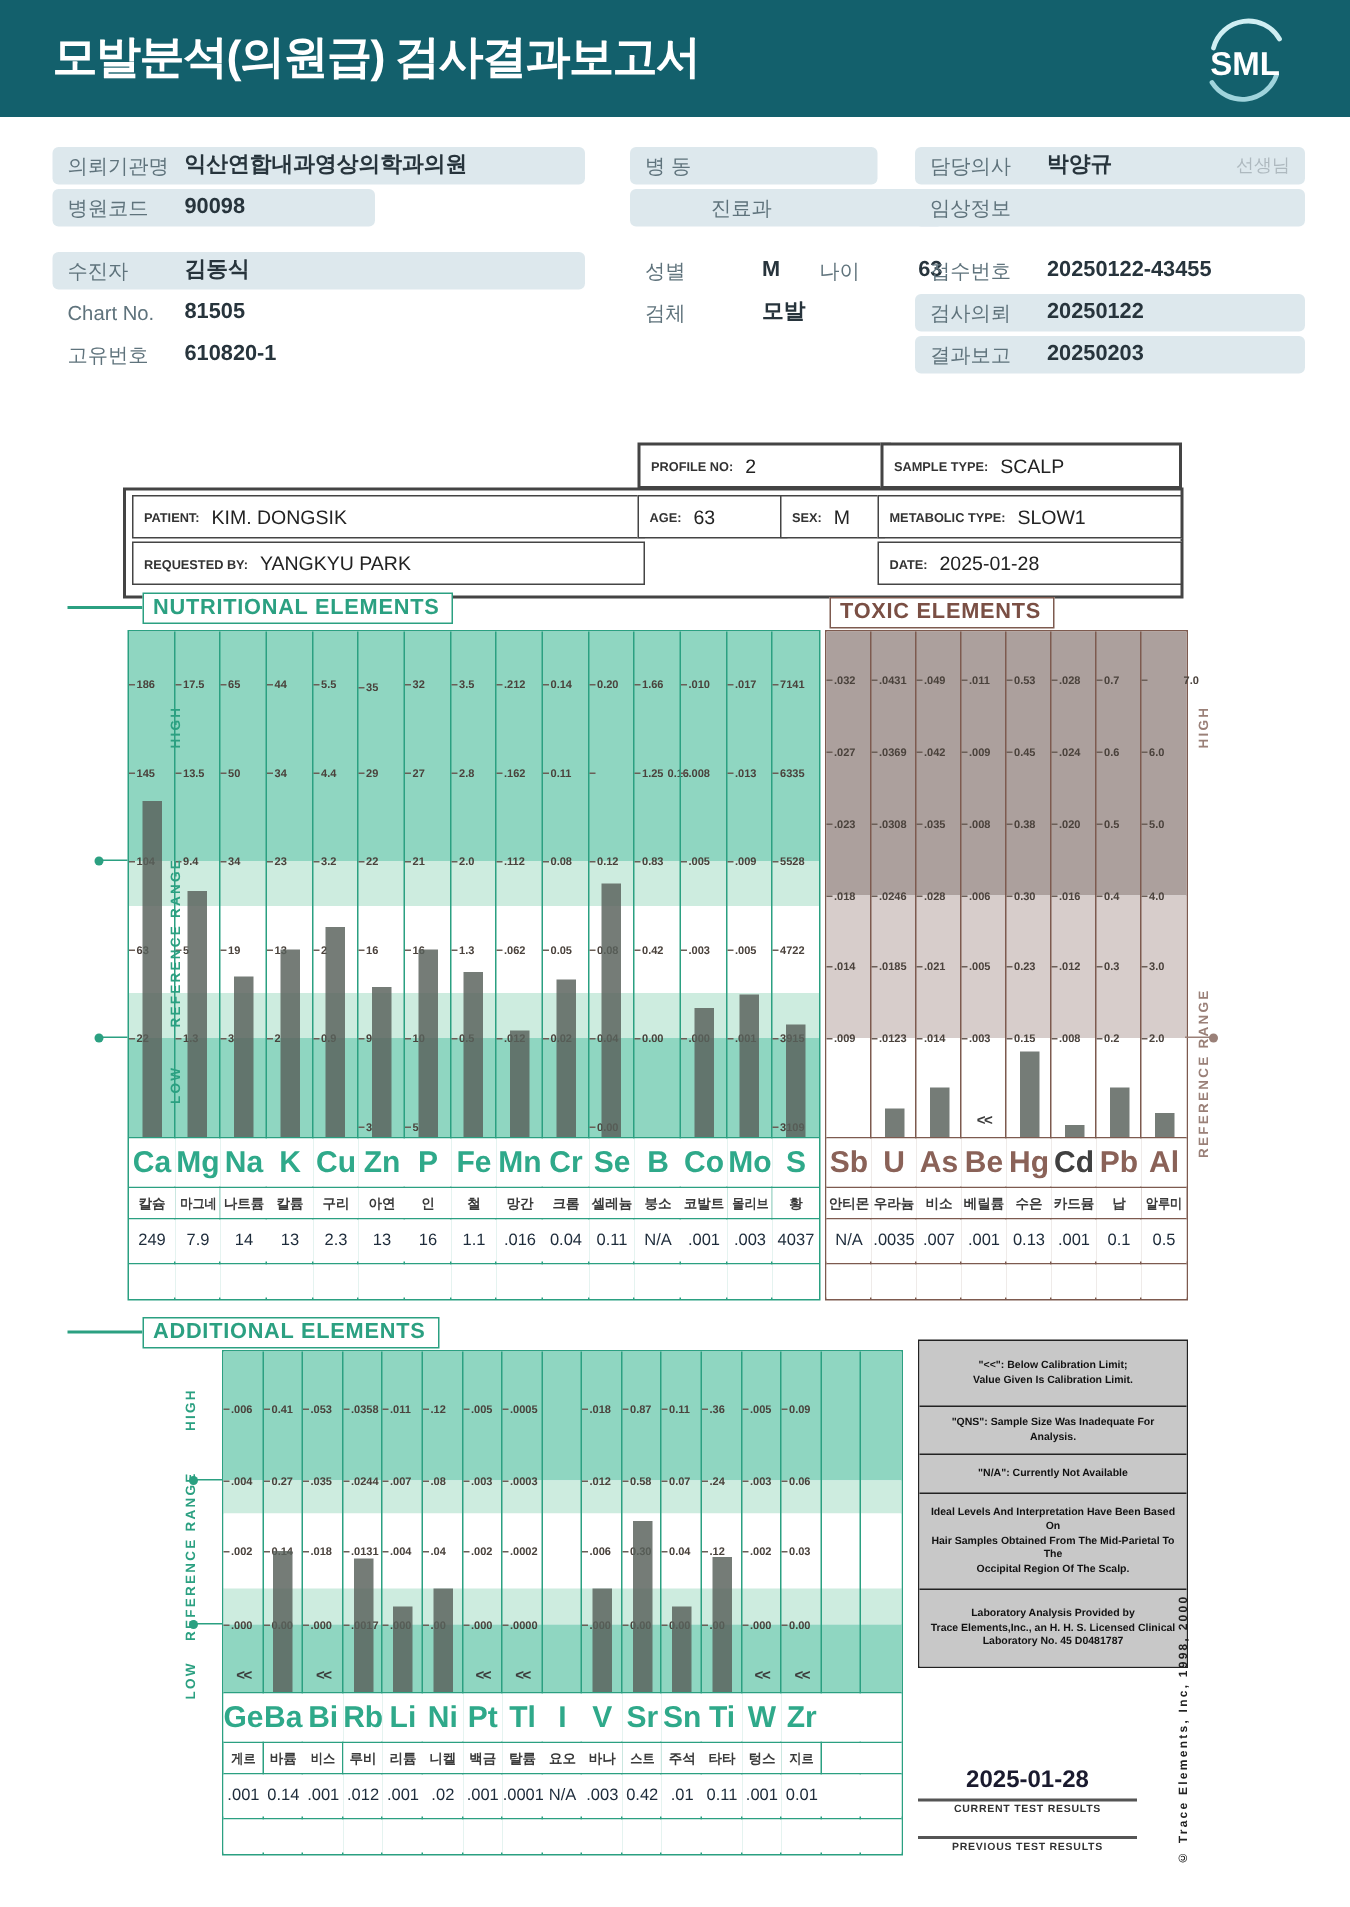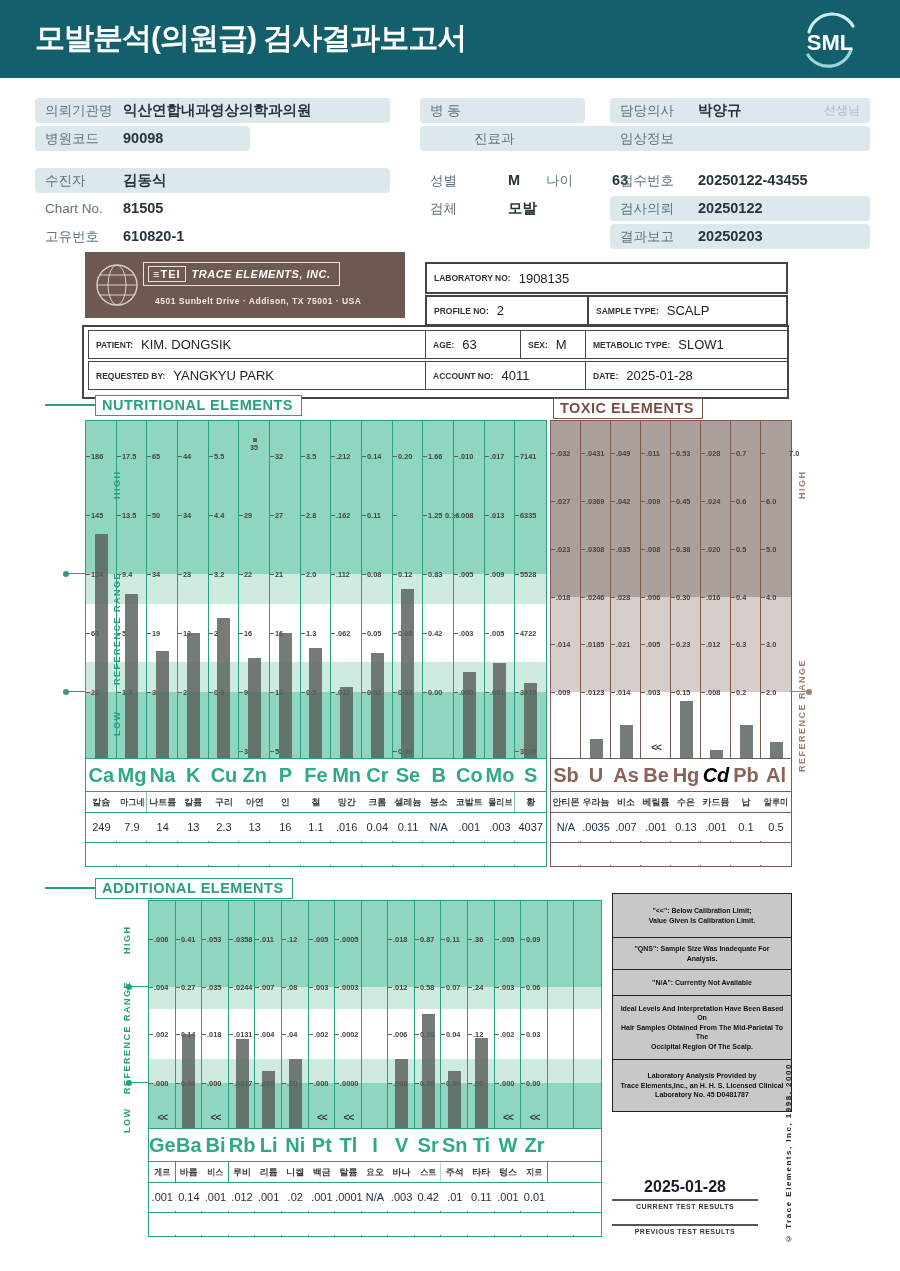--- a/index.html
+++ b/index.html
@@ -133,39 +133,21 @@
       <div class="abs pill" style="left: 610px; top: 196px; width: 260px;">
         <div class="inf-label">검사의뢰</div>
         <div class="inf-val">20250122</div>
       </div>
       <div class="abs pill" style="left: 610px; top: 224px; width: 260px;">
         <div class="inf-label">결과보고</div>
         <div class="inf-val">20250203</div>
       </div>
     </div>
 
-  <div class="abs" id="teibox">
-    <svg class="abs" style="left:10px;top:11px" width="44" height="44" viewBox="0 0 44 44">
-      <circle cx="22" cy="22" r="20" fill="none" stroke="#d9cfc8" stroke-width="1.4"></circle>
-      <ellipse cx="22" cy="22" rx="9" ry="20" fill="none" stroke="#d9cfc8" stroke-width="1"></ellipse>
-      <line x1="2" y1="22" x2="42" y2="22" stroke="#d9cfc8" stroke-width="1"></line>
-      <line x1="4" y1="12" x2="40" y2="12" stroke="#d9cfc8" stroke-width="1"></line>
-      <line x1="4" y1="32" x2="40" y2="32" stroke="#d9cfc8" stroke-width="1"></line>
-    </svg>
-    <div id="tei-inner">
-      <span id="tei-tag">≡<span>TEI</span></span>
-      <span id="tei-company">TRACE ELEMENTS, INC.</span>
-    </div>
-    <div id="tei-address">4501 Sunbelt Drive  ·  Addison, TX 75001  ·  USA</div>
-  </div>
-
-  <div class="abs labfield" style="left:425px;top:262px;width:352px;height:28px;">
-    <span class="lf-label">LABORATORY NO:</span>
-    <span class="lf-val">1908135</span>
-  </div>
+
   <div class="abs labfield" style="left:425px;top:295px;width:158px;height:27px;">
     <span class="lf-label">PROFILE NO:</span>
     <span class="lf-val">2</span>
   </div>
   <div class="abs labfield" style="left:587px;top:295px;width:190px;height:27px;">
     <span class="lf-label">SAMPLE TYPE:</span>
     <span class="lf-val">SCALP</span>
   </div>
 
   <div class="abs" id="patientbox">
@@ -182,24 +164,20 @@
       <span class="lf-val">M</span>
     </div>
     <div class="abs labfield" style="left:501px;top:3px;width:194px;height:27px;border-width:1.5px;">
       <span class="lf-label">METABOLIC TYPE:</span>
       <span class="lf-val">SLOW1</span>
     </div>
     <div class="abs labfield" style="left:4px;top:34px;width:333px;height:27px;border-width:1.5px;">
       <span class="lf-label">REQUESTED BY:</span>
       <span class="lf-val">YANGKYU PARK</span>
     </div>
-    <div class="abs labfield" style="left:341px;top:34px;width:156px;height:27px;border-width:1.5px;">
-      <span class="lf-label">ACCOUNT NO:</span>
-      <span class="lf-val">4011</span>
-    </div>
     <div class="abs labfield" style="left:501px;top:34px;width:194px;height:27px;border-width:1.5px;">
       <span class="lf-label">DATE:</span>
       <span class="lf-val">2025-01-28</span>
     </div>
   </div>
 
   <div class="ttl-line" style="left:45px;top:404px;width:50px;background:#2ba081;"></div>
   <div class="ttl-box teal" style="left:95px;top:395px;border-color:#2ba081;">NUTRITIONAL ELEMENTS</div>
   <div class="ttl-box" style="left:553px;top:398px;border-color:#7d5a4f;color:#7a4f44;">TOXIC ELEMENTS</div>
   <div class="ttl-line" style="left:45px;top:887px;width:50px;background:#2ba081;"></div>
@@ -344,21 +322,21 @@
           <i></i>
           <span>0.9</span>
         </div>
         <div class="bar" style="left: 8.83333px; width: 13px; top: 197.25px; height: 139.75px;"></div>
         <div class="symcell" style="top: 338px; width: 30.6667px; height: 32px; line-height: 32px; color: rgb(47, 169, 138);">Cu</div>
         <div class="korcell" style="top: 371px; width: 30.6667px; height: 20px; line-height: 20px;">구리</div>
         <div class="valcell" style="top: 392px; width: 30.6667px; height: 28px; line-height: 28px;">2.3</div>
         <div class="emptycell" style="top: 422px; width: 30.6667px; height: 22px;"></div>
       </div>
       <div class="col" style="left: 153.333px; width: 30.6667px; height: 445px; border-right: 1px solid rgb(43, 160, 129); box-sizing: border-box;">
-        <div class="tick" style="top: 17px; width: 30.6667px; flex-direction: column;">
+        <div class="tick" style="top: 33px; width: 30.6667px;">
           <i></i>
           <span>35</span>
         </div>
         <div class="tick" style="top: 89.5px; width: 30.6667px;">
           <i></i>
           <span>29</span>
         </div>
         <div class="tick" style="top: 148.5px; width: 30.6667px;">
           <i></i>
           <span>22</span>
@@ -817,21 +795,21 @@
         </div>
         <div class="tick" style="top: 218.5px; width: 30px;">
           <i></i>
           <span>.012</span>
         </div>
         <div class="tick" style="top: 266.5px; width: 30px;">
           <i></i>
           <span>.008</span>
         </div>
         <div class="bar" style="left: 8.5px; width: 13px; top: 328.75px; height: 8.25px;"></div>
-        <div class="symcell" style="top: 338px; width: 30px; height: 32px; line-height: 32px; color: #000000; font-style: italic;">Cd</div>
+        <div class="symcell" style="top: 338px; width: 30px; height: 32px; line-height: 32px; color: #404040;">Cd</div>
         <div class="korcell" style="top: 371px; width: 30px; height: 20px; line-height: 20px;">카드뮴</div>
         <div class="valcell" style="top: 392px; width: 30px; height: 28px; line-height: 28px;">.001</div>
         <div class="emptycell" style="top: 422px; width: 30px; height: 22px;"></div>
       </div>
       <div class="col" style="left: 180px; width: 30px; height: 445px; border-right: 1px solid rgb(125, 90, 79); box-sizing: border-box;">
         <div class="tick" style="top: 27.5px; width: 30px;">
           <i></i>
           <span>0.7</span>
         </div>
         <div class="tick" style="top: 75.5px; width: 30px;">

